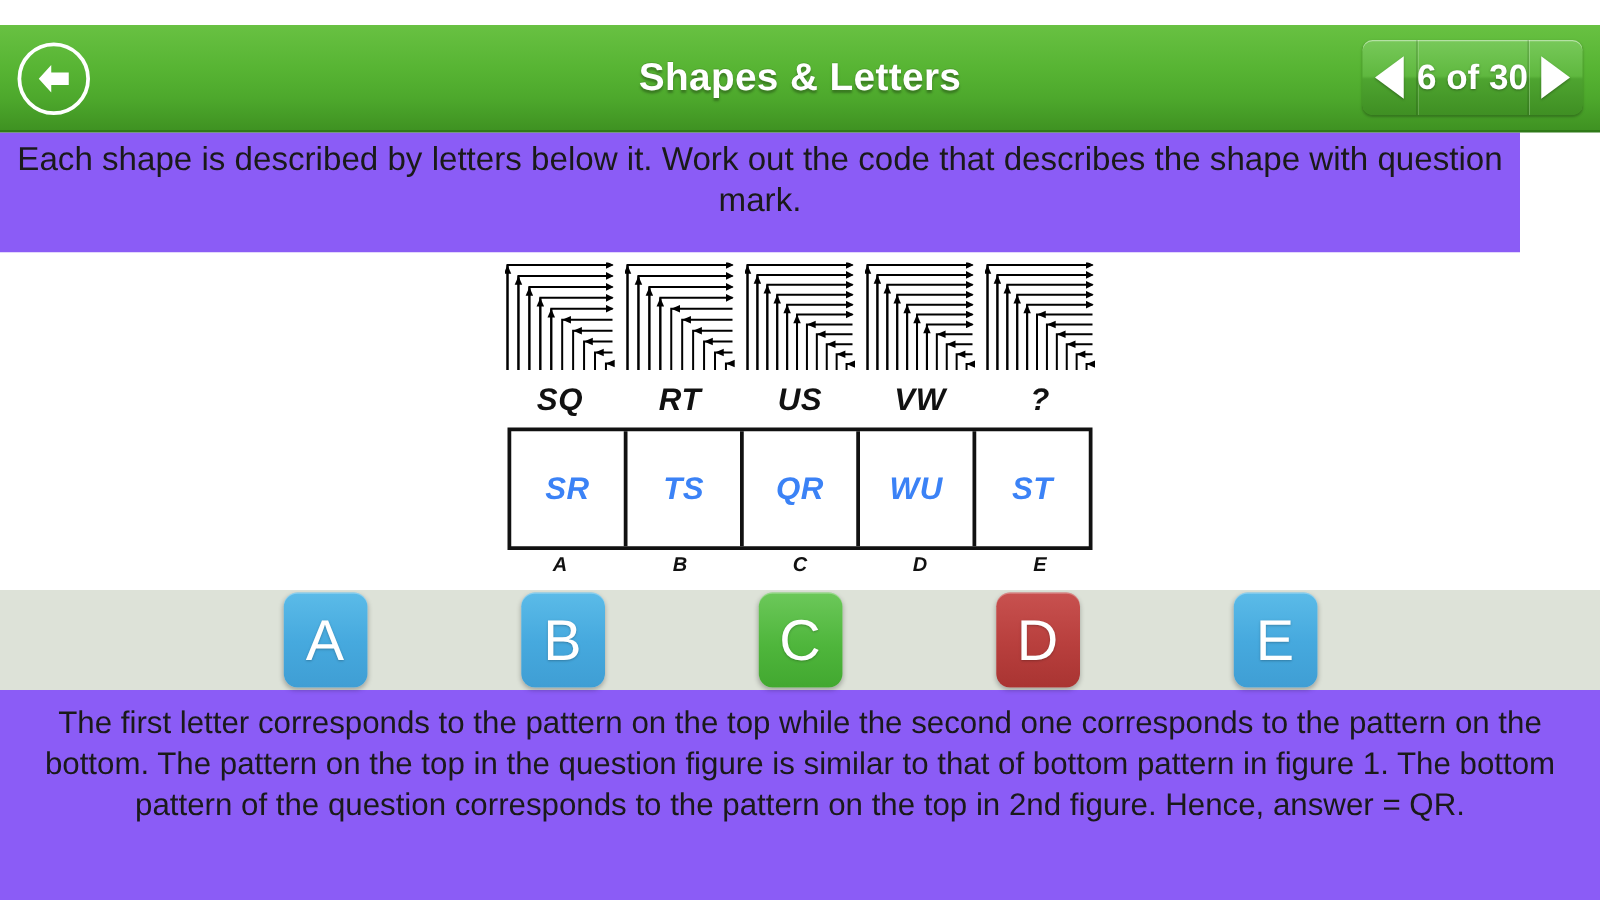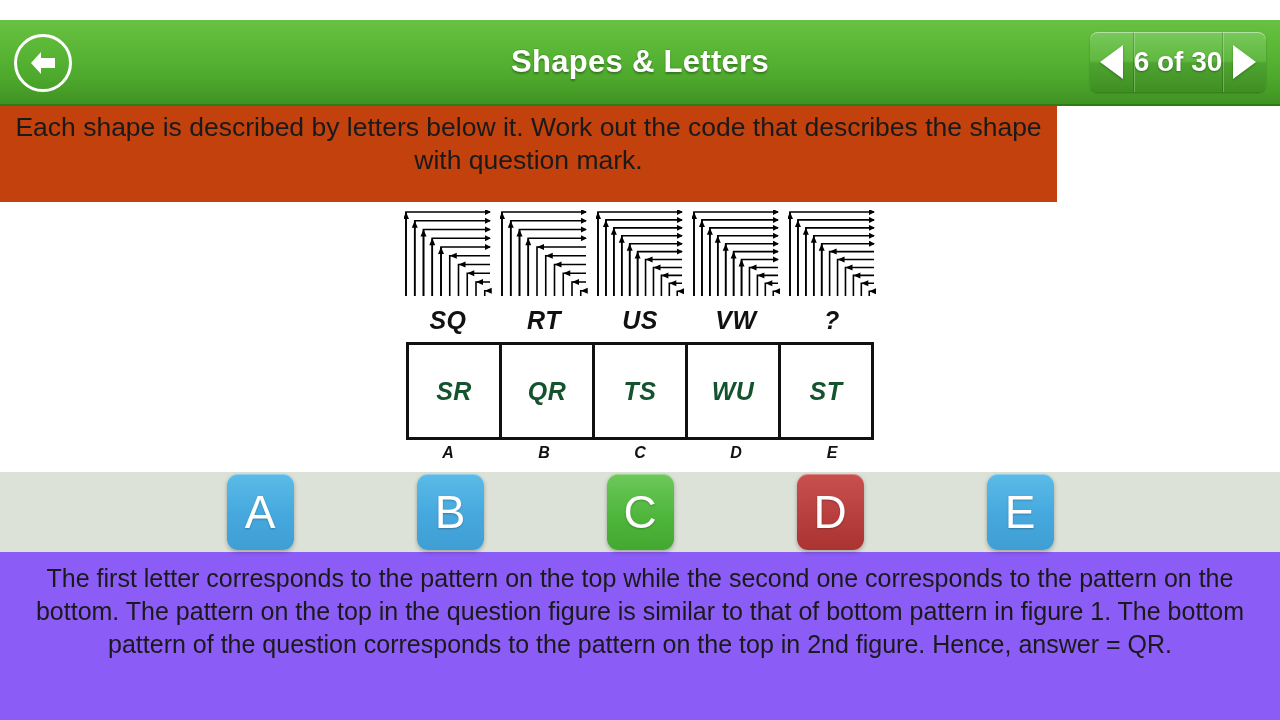--- a/index.html
+++ b/index.html
@@ -49,21 +49,21 @@
     white-space:nowrap;
   }
   .tri{width:0;height:0;}
   .tri-left{border-top:17px solid transparent;border-bottom:17px solid transparent;border-right:23px solid #ffffff;
             filter:drop-shadow(0 1px 1px rgba(0,0,0,.3));}
   .tri-right{border-top:17px solid transparent;border-bottom:17px solid transparent;border-left:23px solid #ffffff;
             filter:drop-shadow(0 1px 1px rgba(0,0,0,.3));}
 
   
   .question-band{
-    width:1057px;min-height:96px;background:#c2410c;
+    width:1216px;min-height:96px;background:#8b5cf6;
     display:flex;align-items:center;justify-content:center;
     box-sizing:border-box;padding:4px 2px 24px 2px;
   }
   .question-text{
     width:1276px;text-align:center;color:#1a1a1a;
     font-size:26.5px;line-height:33px;
   }
 
   
   .figure-area{
@@ -83,21 +83,21 @@
   .opt-table-wrap{
     position:absolute;left:0;right:0;top:140px;
     display:flex;flex-direction:column;align-items:center;
   }
   .opt-table{
     display:flex;border:3px solid #111;background:#fff;
   }
   .opt-cell{
     width:90px;height:92px;border-right:3px solid #111;
     display:flex;align-items:center;justify-content:center;
-    font-size:25px;font-weight:bold;color:#14532d;letter-spacing:.5px;
+    font-size:25px;font-weight:bold;color:#3b82f6;letter-spacing:.5px;
     box-sizing:content-box;
   }
   .opt-cell:last-child{border-right:none;}
   .opt-letters{display:flex;margin-top:4px;}
   .opt-letter{
     width:96px;text-align:center;font-size:16px;font-weight:bold;color:#111;
   }
 
   
   .answer-strip{
@@ -345,22 +345,22 @@
               <line x1="33.698113207547166" y1="33.698113207547166" x2="33.698113207547166" y2="86" stroke="#000" stroke-width="1.6"></line>
               <path d="M 30.698113207547166 40.698113207547166 L 33.698113207547166 33.698113207547166 L 36.698113207547166 40.698113207547166 z" fill="#000"></path>
             </svg></div>
         <div class="fig-label">?</div>
       </div>
     </div>
 
     <div class="opt-table-wrap">
       <div class="opt-table">
         <div class="opt-cell">SR</div>
+        <div class="opt-cell">TS</div>
         <div class="opt-cell">QR</div>
-        <div class="opt-cell">TS</div>
         <div class="opt-cell">WU</div>
         <div class="opt-cell">ST</div>
       </div>
       <div class="opt-letters">
         <div class="opt-letter">A</div>
         <div class="opt-letter">B</div>
         <div class="opt-letter">C</div>
         <div class="opt-letter">D</div>
         <div class="opt-letter">E</div>
       </div>

